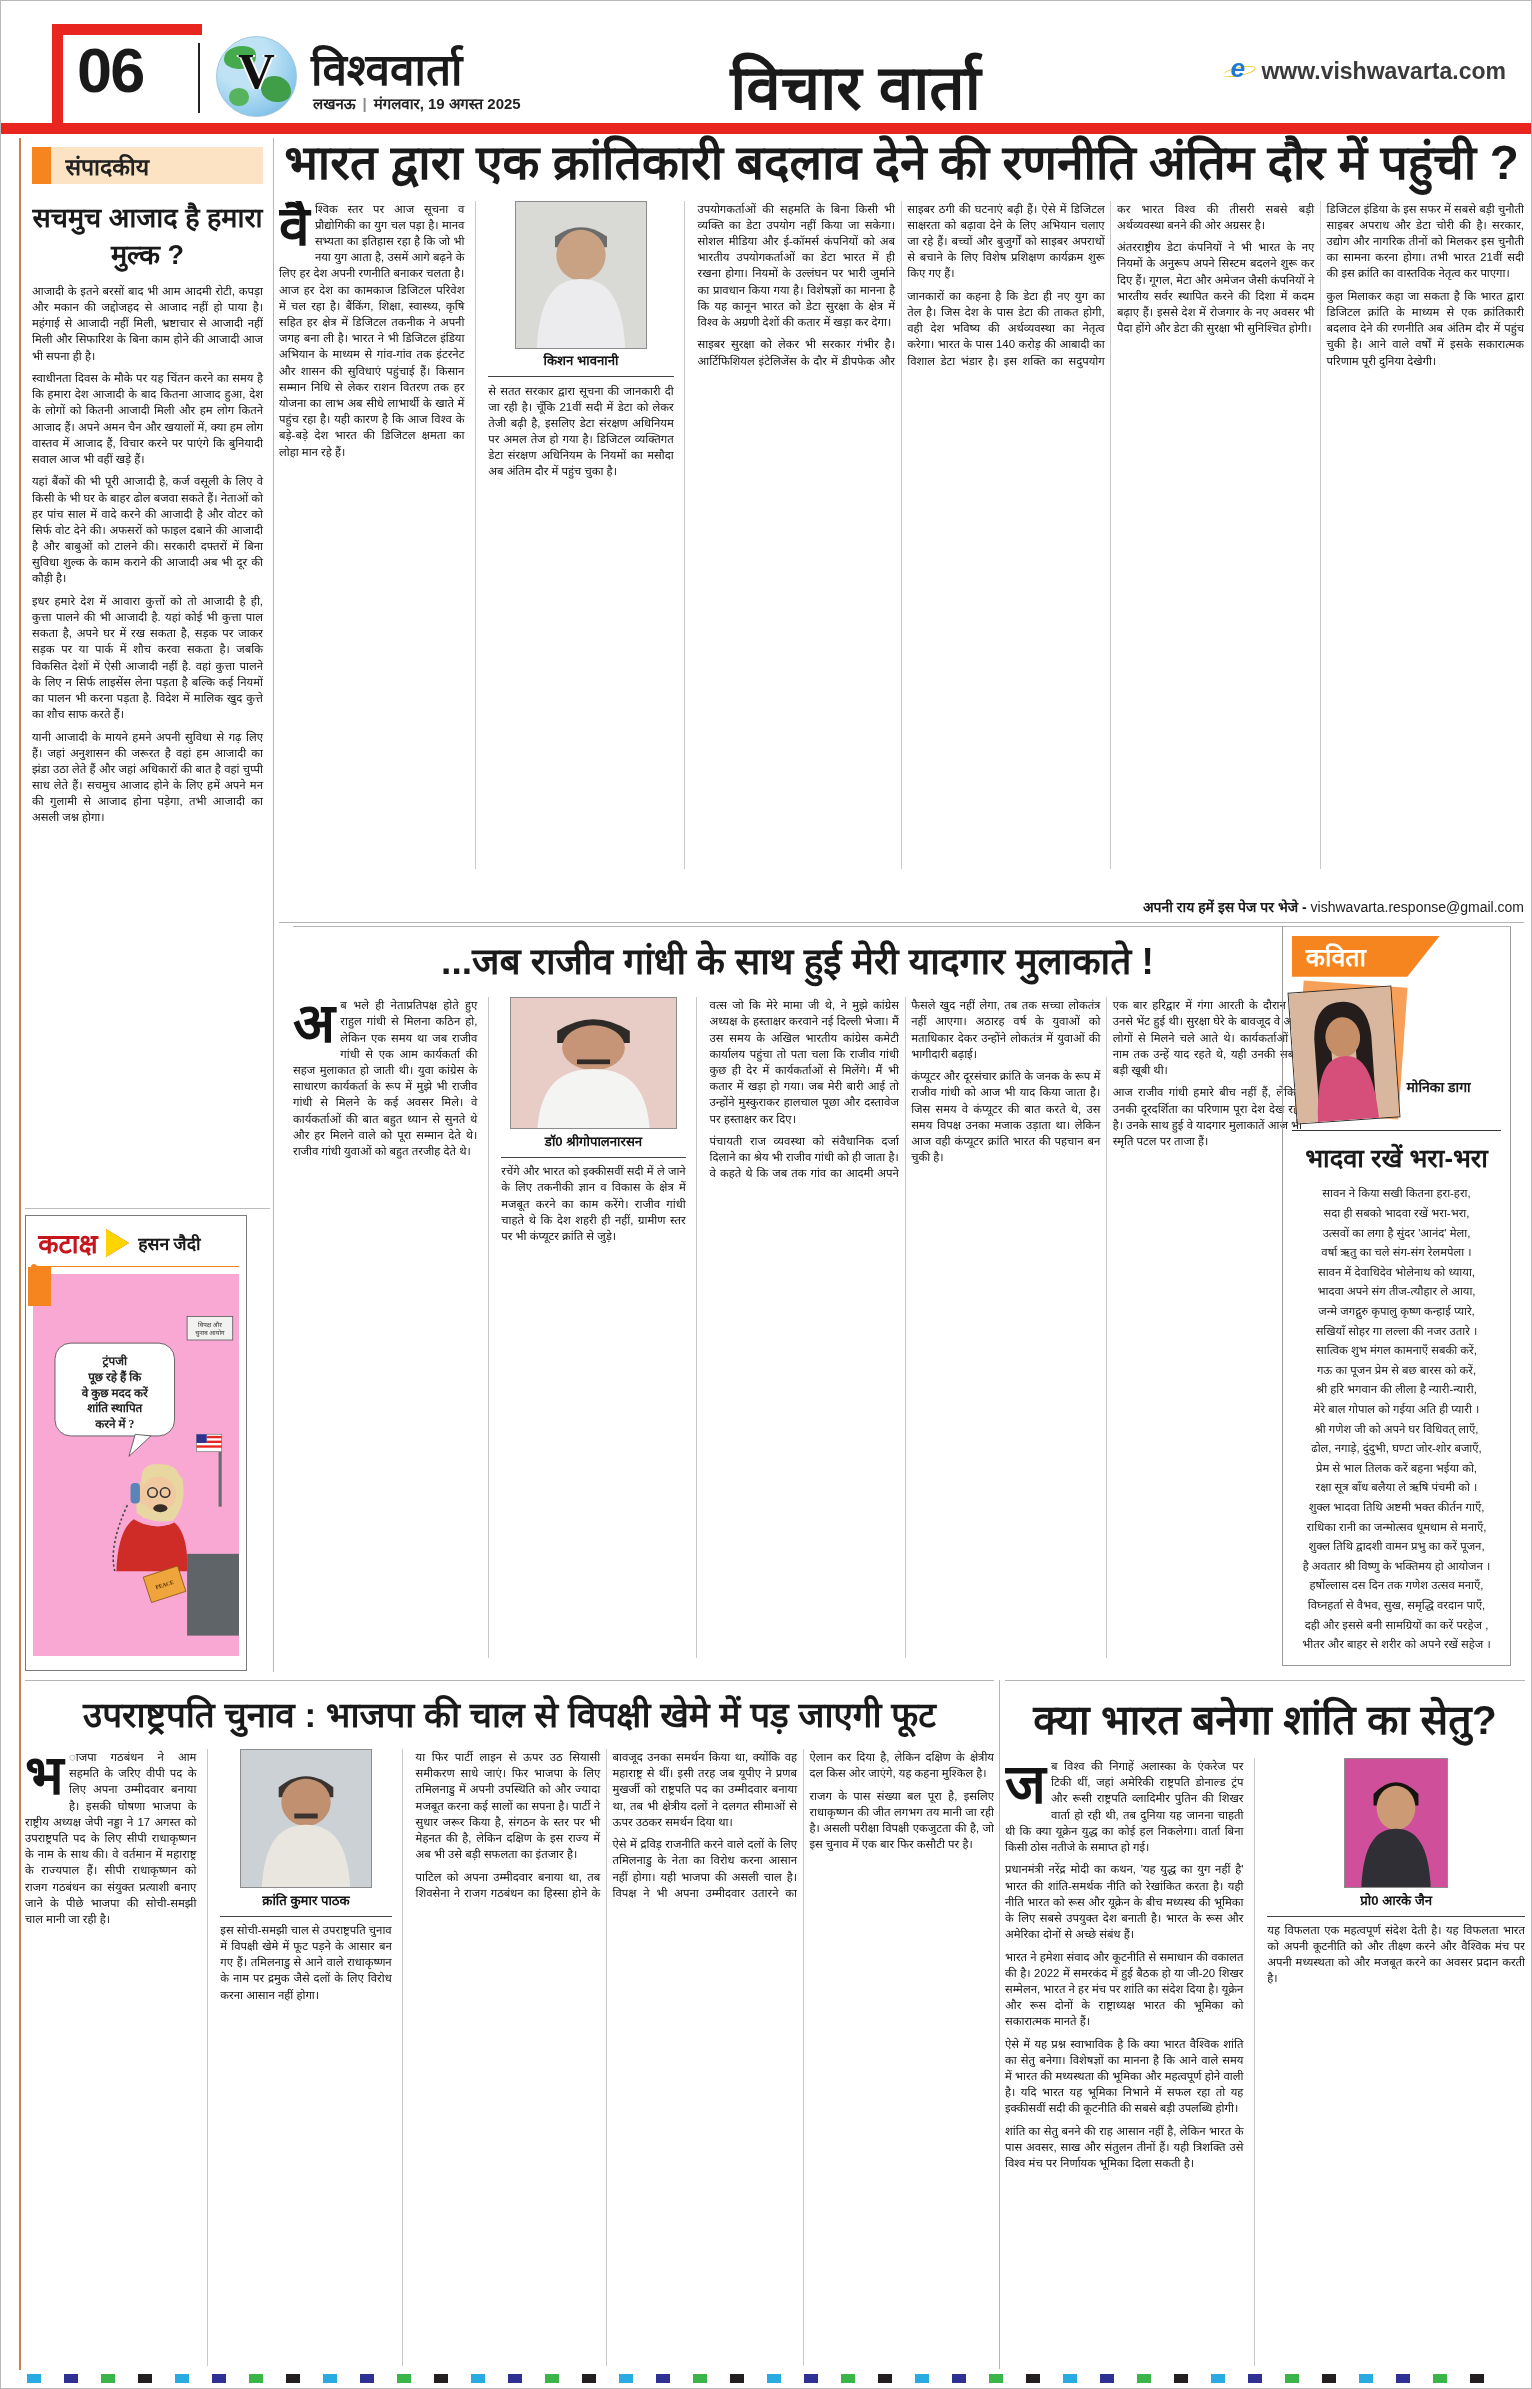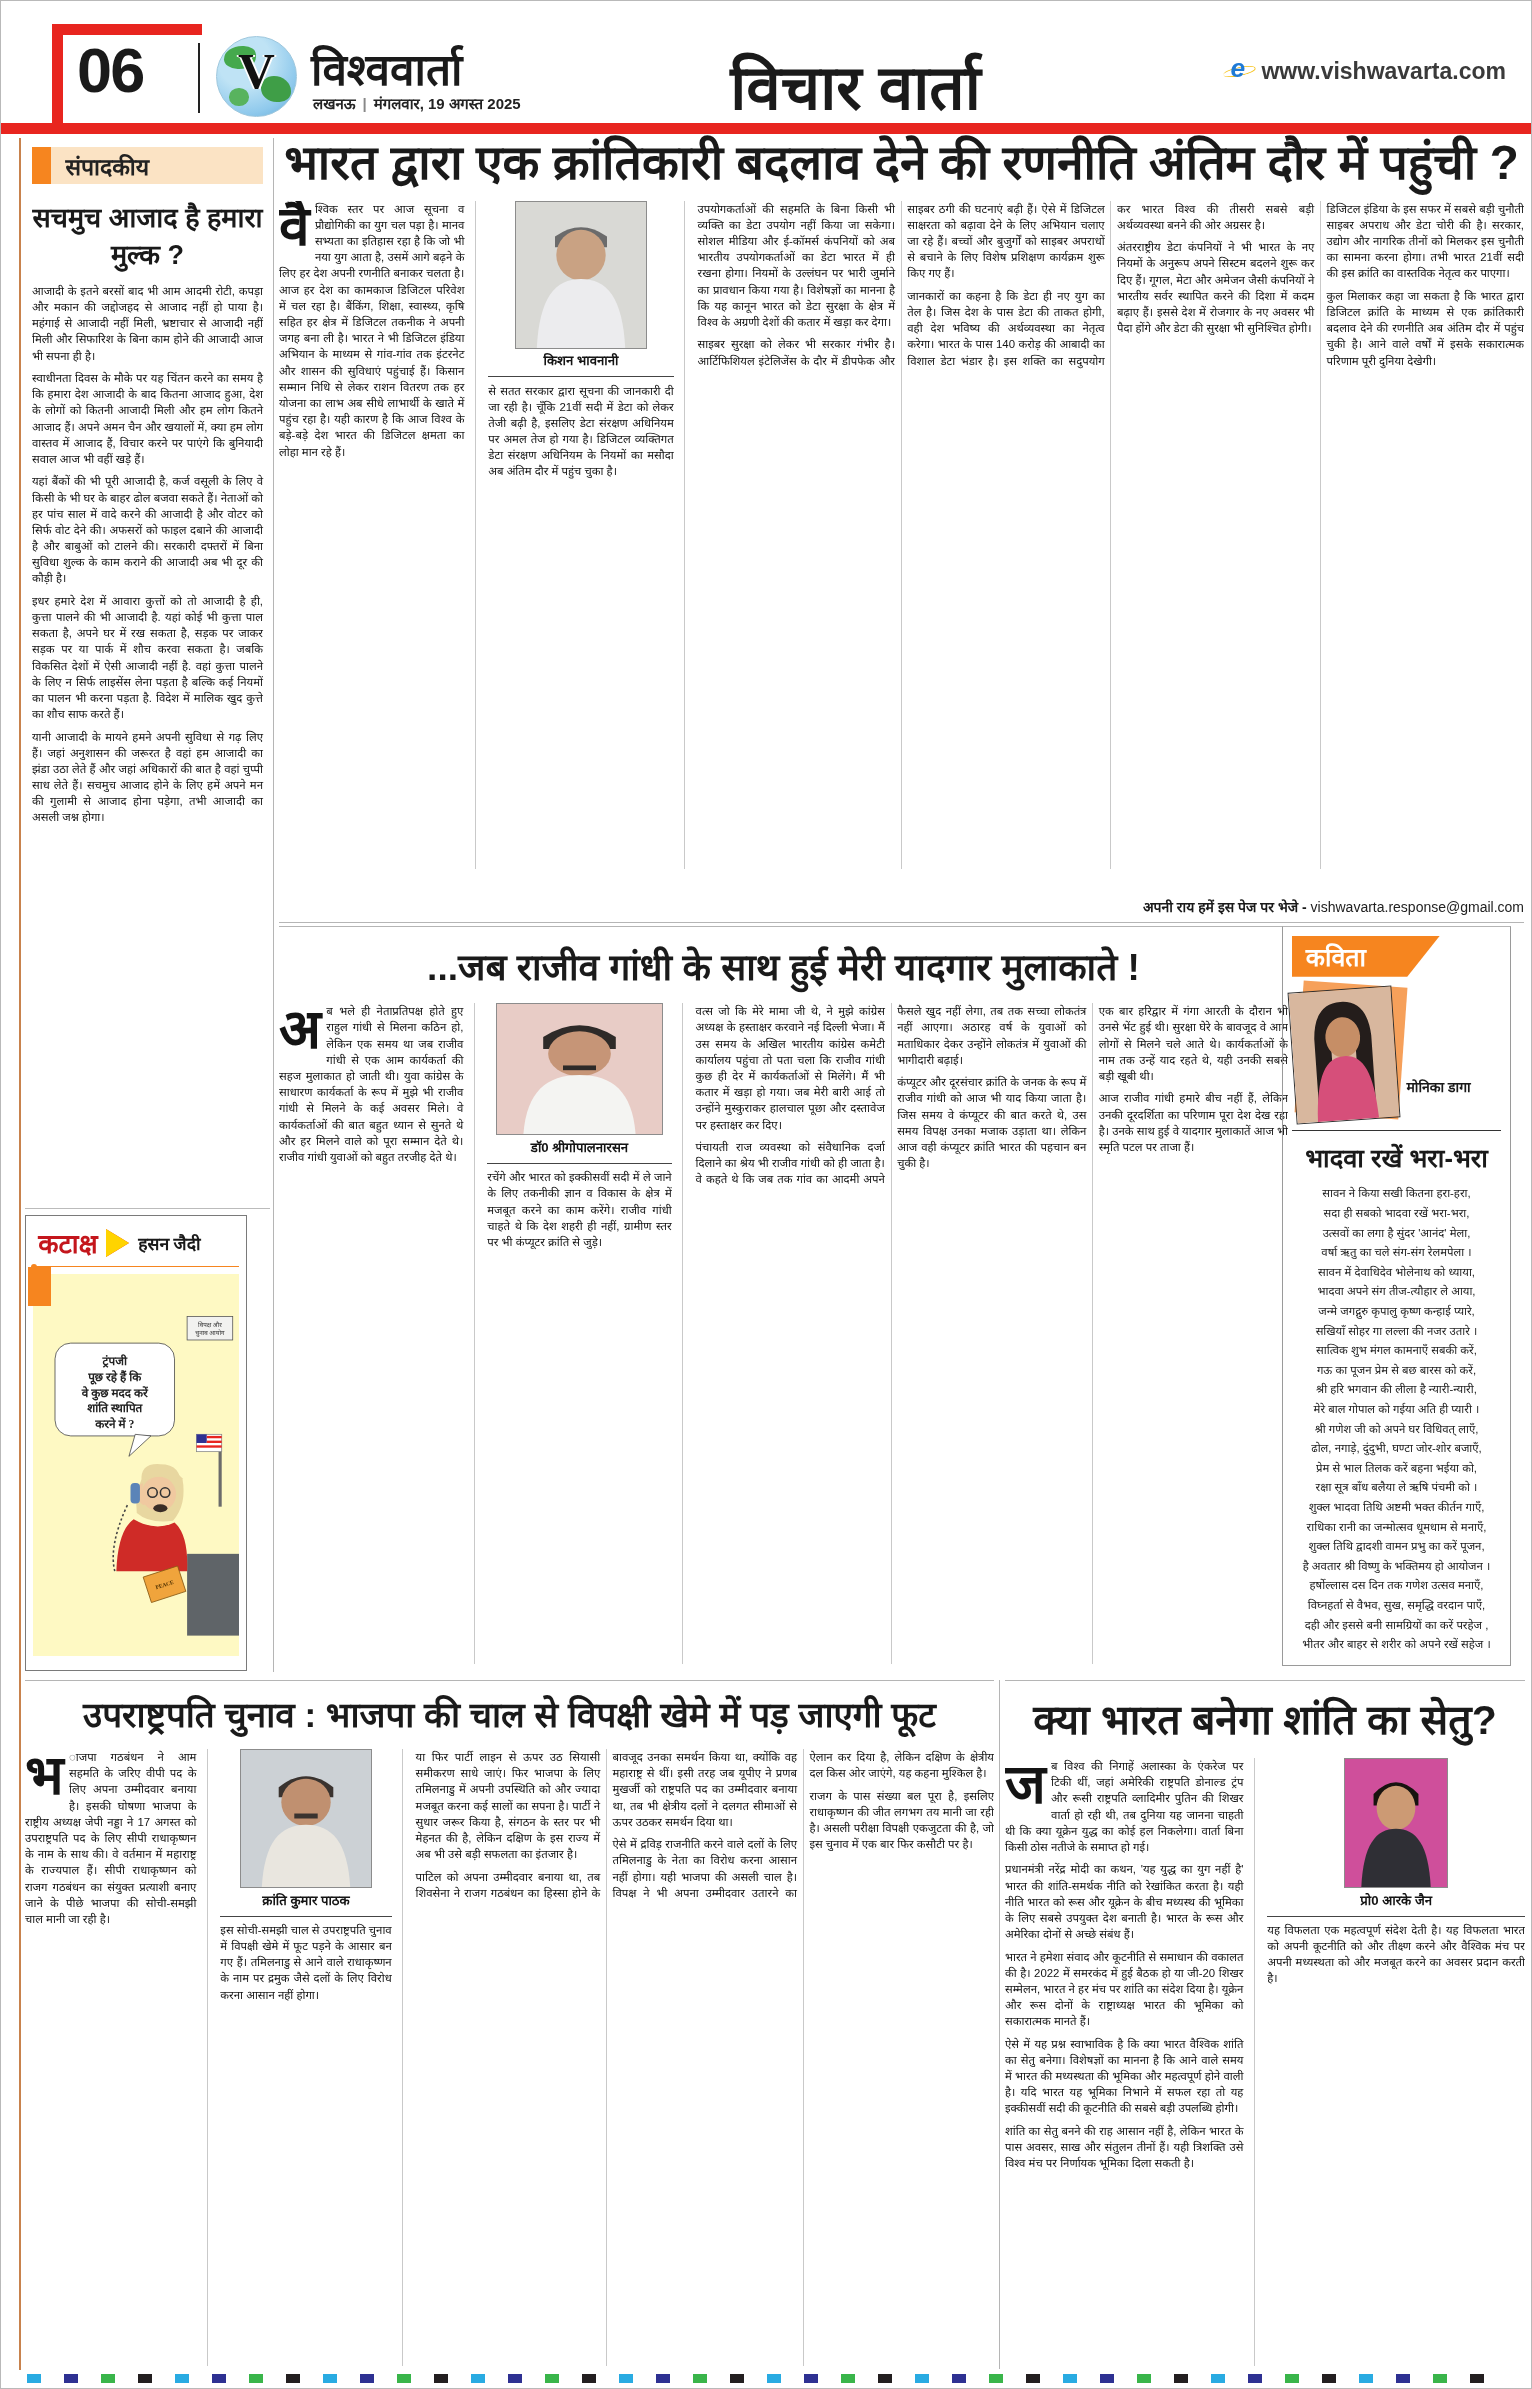--- a/index.html
+++ b/index.html
@@ -58,21 +58,21 @@
   .lead-headline { text-align:center; font-size:48px; font-weight:bold; line-height:1.05; }
   .lead-body { display:flex; gap:12.3px; margin-top:12.3px; height:668px; overflow:hidden; }
   .lead-col { width:197px; flex:none; border-right:0.9px solid #c9c9c9; padding-right:10.6px; }
   .lead-rest { flex:1; column-count:4; column-gap:12.3px; column-rule:0.9px solid #c9c9c9; }
   .lead-photo { width:132px; height:148px; margin:0 auto; }
   .feedback { position:absolute; right:0; bottom:1.8px; font-size:14px; }
   .feedback b { font-weight:bold; }
   .feedback span { color:#222; }
 
   
-  .memoir { position:absolute; left:278px; top:925px; width:1009px; height:747px; border-top:0.9px solid #b5b5b5; padding-top:13px; }
+  .memoir { position:absolute; left:292px; top:925px; width:1009px; height:747px; border-top:0.9px solid #b5b5b5; padding-top:7px; }
   .memoir-headline { text-align:center; font-size:37px; font-weight:bold; }
   .memoir-body { display:flex; gap:12.3px; margin-top:12.3px; height:661px; overflow:hidden; }
   .memoir-col { width:196px; flex:none; border-right:0.9px solid #c9c9c9; padding-right:10.6px; }
   .memoir-rest { flex:1; column-count:3; column-gap:12.3px; column-rule:0.9px solid #c9c9c9; }
   .memoir-photo { width:167px; height:132px; margin:0 auto; }
 
   
   .poem { position:absolute; left:1281px; top:925px; width:229px; height:740px; border:0.9px solid #9a9a9a; border-top:0.9px solid #b5b5b5; padding:8.8px 8.8px 0; }
   .poem-head { width:148px; height:41px; background:#f6851f; color:#fff; font-size:25px; font-weight:bold;
                display:flex; align-items:center; padding-left:14px;
@@ -89,21 +89,21 @@
 
   
   .cartoon { position:absolute; left:24px; top:1214px; width:222px; height:456px; border:0.9px solid #7a7a7a;font-family:Liberation Serif, serif; }
   .cartoon-head { display:flex; align-items:center; gap:8.8px; padding:8.8px 7px 5.3px 12.3px; background:#fff; }
   .kataksh { color:#c4161c; font-size:26.4px; font-weight:bold; }
   .arrow { width:0; height:0; border-left:23px solid #ffd400; border-top:14px solid transparent; border-bottom:14px solid transparent;
            filter:drop-shadow(0.9px 0 0 #e8251f); }
   .artist { font-size:17.6px; font-weight:bold; }
   .cartoon-rule { border-top:1.8px solid #f6851f; margin:0 7px; position:relative; }
   .cartoon-rule::before { content:""; position:absolute; left:-1.8px; top:-3.5px; width:6.2px; height:6.2px; border-radius:50%; background:#f6851f; }
-  .cartoon-canvas { position:relative; margin:7px; height:382px; background:#fef9c3; }
+  .cartoon-canvas { position:relative; margin:7px; height:382px; background:#f9a8d4; }
   .cartoon-corner { position:absolute; left:-5.3px; top:-7px; width:23px; height:39px; background:#f6851f; }
   .cartoon-canvas svg { width:100%; height:100%; display:block; }
   .bubble-text { font-size:15px; font-weight:bold; fill:#222; }
   .sign-text { font-size:8px; fill:#333; }
   .peace-text { font-size:7px; font-weight:bold; fill:#4d3000; }
 
   
   .vp { position:absolute; left:24px; top:1679px; width:969px; height:689px; border-top:0.9px solid #b5b5b5; padding-top:8.8px; }
   .vp-headline { text-align:center; font-size:35px; font-weight:bold; }
   .vp-body { display:flex; gap:12.3px; margin-top:12.3px; height:617px; overflow:hidden; }

